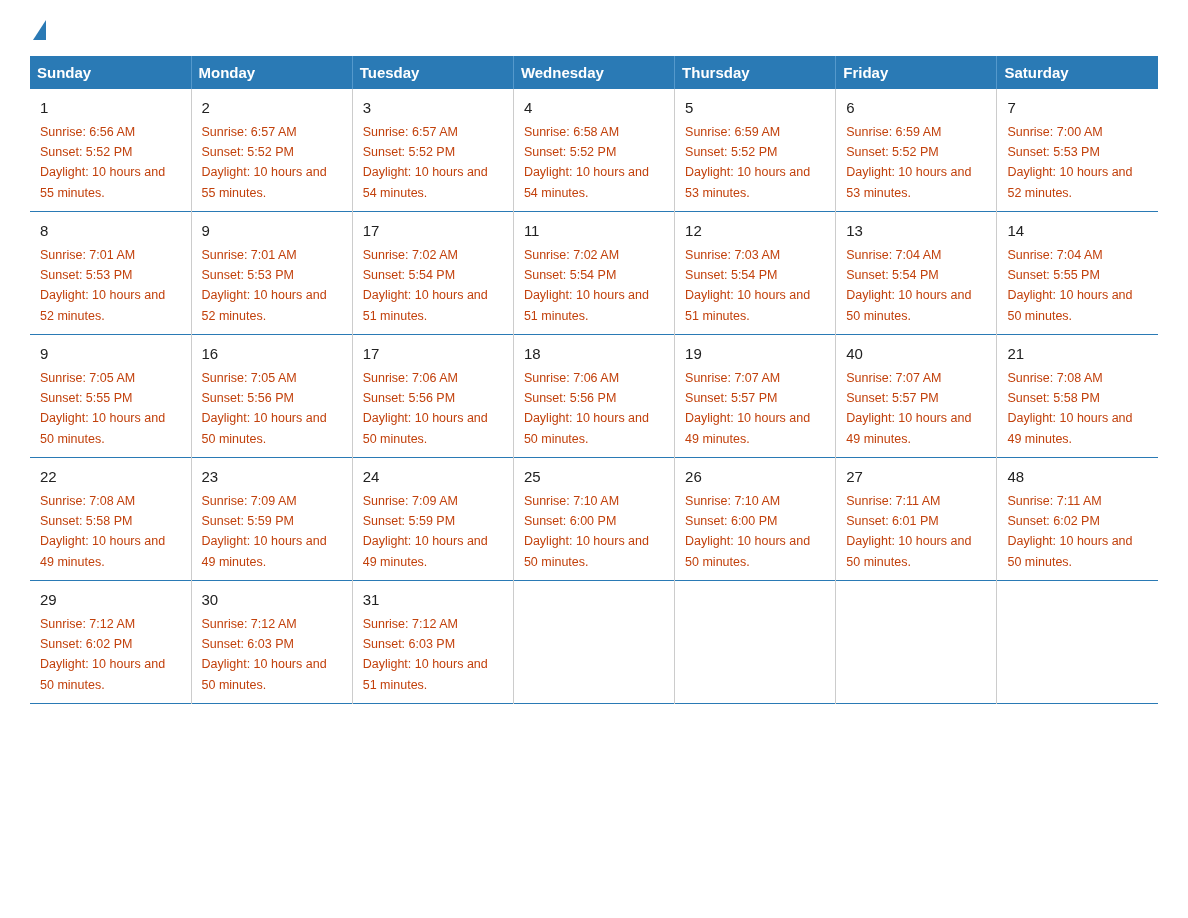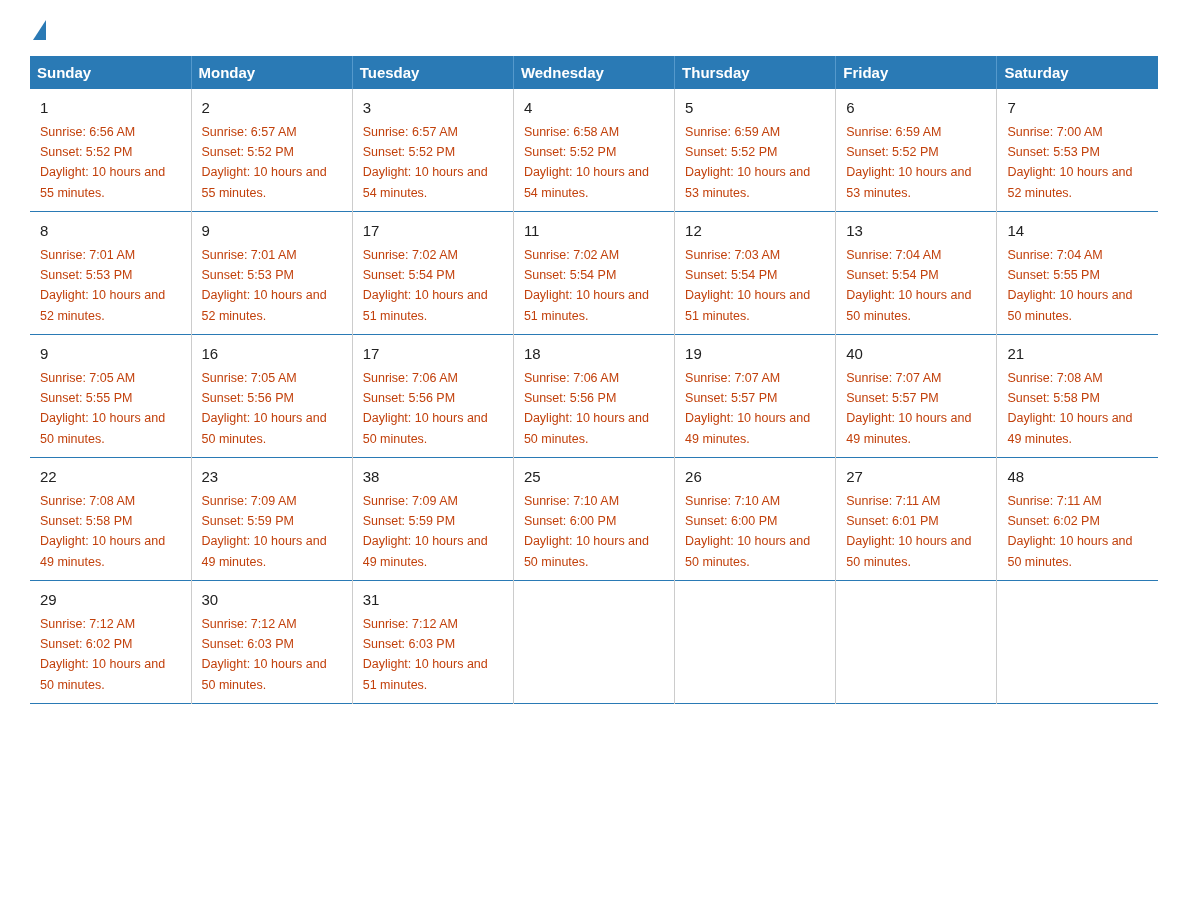--- a/index.html
+++ b/index.html
@@ -147,21 +147,21 @@
         <td><span class="day-number">16</span><span class="day-info">Sunrise: 7:05 AM<br>Sunset: 5:56 PM<br>Daylight: 10 hours and 50 minutes.</span></td>
         <td><span class="day-number">17</span><span class="day-info">Sunrise: 7:06 AM<br>Sunset: 5:56 PM<br>Daylight: 10 hours and 50 minutes.</span></td>
         <td><span class="day-number">18</span><span class="day-info">Sunrise: 7:06 AM<br>Sunset: 5:56 PM<br>Daylight: 10 hours and 50 minutes.</span></td>
         <td><span class="day-number">19</span><span class="day-info">Sunrise: 7:07 AM<br>Sunset: 5:57 PM<br>Daylight: 10 hours and 49 minutes.</span></td>
         <td><span class="day-number">40</span><span class="day-info">Sunrise: 7:07 AM<br>Sunset: 5:57 PM<br>Daylight: 10 hours and 49 minutes.</span></td>
         <td><span class="day-number">21</span><span class="day-info">Sunrise: 7:08 AM<br>Sunset: 5:58 PM<br>Daylight: 10 hours and 49 minutes.</span></td>
       </tr>
       <tr>
         <td><span class="day-number">22</span><span class="day-info">Sunrise: 7:08 AM<br>Sunset: 5:58 PM<br>Daylight: 10 hours and 49 minutes.</span></td>
         <td><span class="day-number">23</span><span class="day-info">Sunrise: 7:09 AM<br>Sunset: 5:59 PM<br>Daylight: 10 hours and 49 minutes.</span></td>
-        <td><span class="day-number">38</span><span class="day-info">Sunrise: 7:09 AM<br>Sunset: 5:59 PM<br>Daylight: 10 hours and 49 minutes.</span></td>
+        <td><span class="day-number">24</span><span class="day-info">Sunrise: 7:09 AM<br>Sunset: 5:59 PM<br>Daylight: 10 hours and 49 minutes.</span></td>
         <td><span class="day-number">25</span><span class="day-info">Sunrise: 7:10 AM<br>Sunset: 6:00 PM<br>Daylight: 10 hours and 50 minutes.</span></td>
         <td><span class="day-number">26</span><span class="day-info">Sunrise: 7:10 AM<br>Sunset: 6:00 PM<br>Daylight: 10 hours and 50 minutes.</span></td>
         <td><span class="day-number">27</span><span class="day-info">Sunrise: 7:11 AM<br>Sunset: 6:01 PM<br>Daylight: 10 hours and 50 minutes.</span></td>
         <td><span class="day-number">48</span><span class="day-info">Sunrise: 7:11 AM<br>Sunset: 6:02 PM<br>Daylight: 10 hours and 50 minutes.</span></td>
       </tr>
       <tr>
         <td><span class="day-number">29</span><span class="day-info">Sunrise: 7:12 AM<br>Sunset: 6:02 PM<br>Daylight: 10 hours and 50 minutes.</span></td>
         <td><span class="day-number">30</span><span class="day-info">Sunrise: 7:12 AM<br>Sunset: 6:03 PM<br>Daylight: 10 hours and 50 minutes.</span></td>
         <td><span class="day-number">31</span><span class="day-info">Sunrise: 7:12 AM<br>Sunset: 6:03 PM<br>Daylight: 10 hours and 51 minutes.</span></td>
         <td></td>

